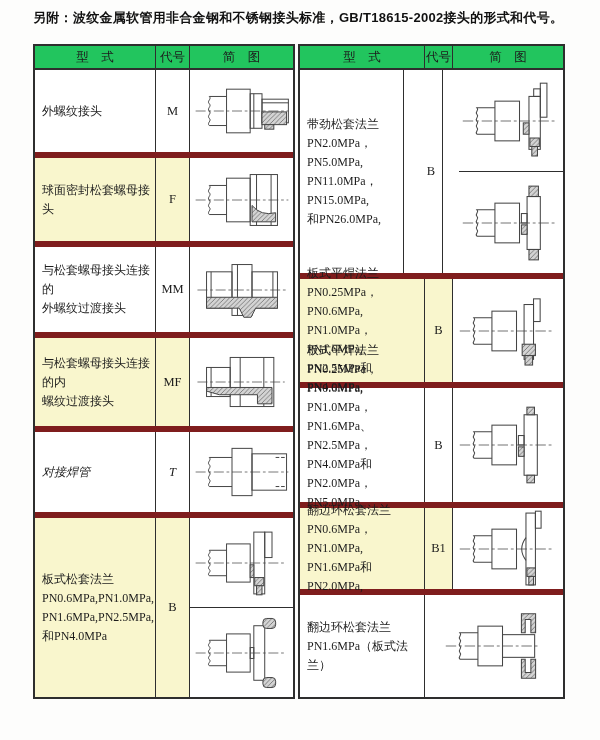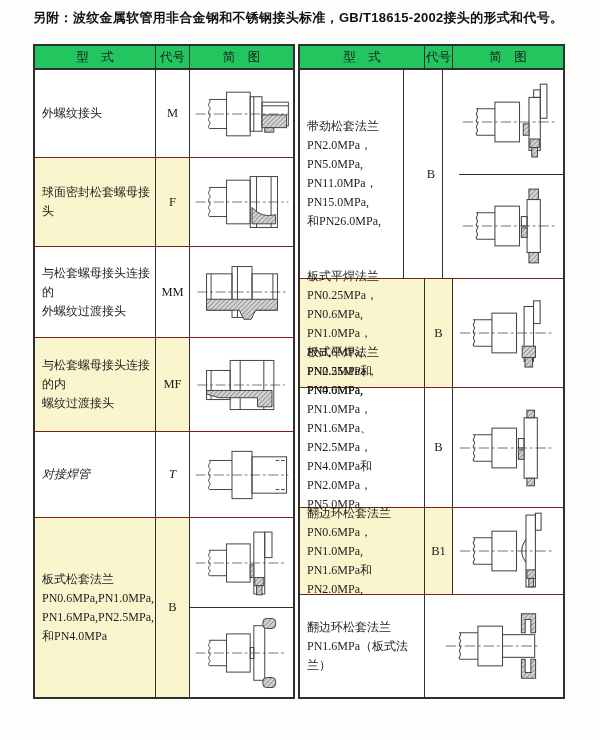--- a/index.html
+++ b/index.html
@@ -4,21 +4,21 @@
 <style>
   html,body{margin:0;padding:0;}
   .page{position:relative;width:600px;height:740px;background:#fdfdfc;overflow:hidden;
         font-family:"Liberation Serif",serif;color:#1c1c1c;}
   .title{position:absolute;left:33px;top:9px;font-family:"Liberation Sans",sans-serif;
          font-size:13px;font-weight:bold;color:#111;letter-spacing:.3px;}
   .tables{position:absolute;left:33px;top:44px;display:flex;}
   .tbl{border:2px solid #2e2e2e;background:#fff;box-sizing:border-box;}
   .tbl-left{width:262px;margin-right:3px;}
   .tbl-right{width:267px;}
-  .row{display:flex;border-bottom:1px solid #7f1d1d;box-sizing:border-box;}
+  .row{display:flex;border-bottom:6px solid #7f1d1d;box-sizing:border-box;}
   .row:last-child{border-bottom:none;}
   .row.head{height:24px;background:#22c55e;border-bottom:2px solid #2e2e2e;
             font-family:"Liberation Sans",sans-serif;font-size:12.5px;}
   .cell{border-right:1px solid #2e2e2e;box-sizing:border-box;display:flex;align-items:center;}
   .cell:last-child{border-right:none;}
   .type{width:121px;padding:3px 2px 3px 7px;font-size:12px;line-height:19px;
         white-space:pre-line;text-align:left;}
   .code{width:34px;justify-content:center;font-size:12.5px;}
   .diag{flex:1;flex-direction:column;padding:0;}
   .tbl-right .type{width:125px;}

